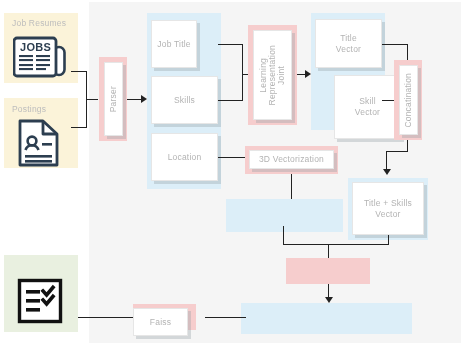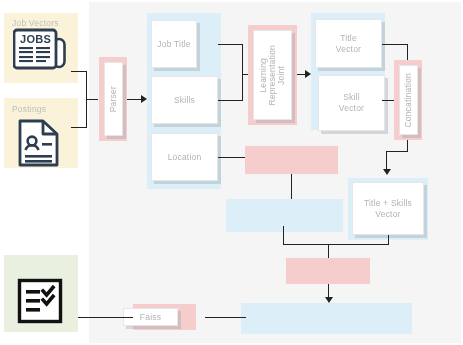--- a/index.html
+++ b/index.html
@@ -87,23 +87,23 @@
   .icon{position:absolute;}
 </style>
 </head>
 <body>
 
 <div id="stage">
 
   <div class="canvas-bg"></div>
 
   <div class="pad" style="left:4px;top:13px;width:74px;height:70px;background:#fbf3d9;"></div>
-  <div class="pad-label" style="left:12px;top:18px;">Job Vectors</div>
-
-  <div class="icon" style="left:13px;top:24px;width:56px;height:46px;text-decoration:underline;">
+  <div class="pad-label" style="left:12px;top:18px;">Job Resumes</div>
+
+  <div class="icon" style="left:13px;top:32px;width:56px;height:46px;text-decoration:underline;">
     <svg viewBox="0 0 56 46" width="56" height="46">
 
       <rect x="40.5" y="15" width="11" height="28" rx="5.5" fill="#ffffff" stroke="#2c3e50" stroke-width="2.6"></rect>
 
       <path d="M4 6 h36 a3 3 0 0 1 3 3 v32 a3 3 0 0 1 -3 3 h-36 a3 3 0 0 1 -3 -3 v-32 a3 3 0 0 1 3 -3 z" fill="#ffffff" stroke="#2c3e50" stroke-width="2.8"></path>
       <text x="7" y="19" font-family="Liberation Sans, sans-serif" font-size="11" font-weight="bold" fill="#2c3e50" letter-spacing="0.3">JOBS</text>
       <g fill="#2c3e50">
         <rect x="6" y="23" width="14" height="2.1"></rect>
           <rect x="23" y="23" width="14" height="2.1"></rect>
         <rect x="6" y="27" width="14" height="2.1"></rect>
@@ -176,21 +176,21 @@
   <div class="arrow arrow-r" style="left:305px;top:70px;"></div>
 
   <div class="frame-blue" style="left:311px;top:13px;width:74px;height:117px;"></div>
 
   <div class="node shadowed" style="left:315px;top:19px;width:67px;height:49px;">
     <span>
       <span>Title</span><br>
       <span>Vector</span>
     </span>
   </div>
-  <div class="node shadowed" style="left:318px;top:75px;width:67px;height:56px;">
+  <div class="node shadowed" style="left:334px;top:75px;width:67px;height:64px;">
     <span>
       <span>Skill</span><br>
       <span>Vector</span>
     </span>
   </div>
 
   <div class="ln lnh" style="left:382px;top:44px;width:26px;"></div>
   <div class="ln lnv" style="left:407px;top:44px;height:18px;"></div>
   <div class="ln lnh" style="left:382px;top:100px;width:17px;"></div>
 
@@ -198,20 +198,23 @@
   <div class="node shadowed" style="left:399px;top:65px;width:19px;height:70px;">
     <span class="vtext">Concatination</span>
   </div>
 
   <div class="ln lnv" style="left:407px;top:140px;height:12px;"></div>
   <div class="ln lnh" style="left:386px;top:151px;width:22px;"></div>
   <div class="ln lnv" style="left:386px;top:151px;height:20px;"></div>
   <div class="arrow arrow-d" style="left:383px;top:169px;"></div>
 
   <div class="frame-pink" style="left:245px;top:146px;width:93px;height:28px;"></div>
+  <div class="node shadowed" style="left:249px;top:150px;width:85px;height:19px;">
+    <span>3D Vectorization</span>
+  </div>
 
   <div class="ln lnv" style="left:291px;top:174px;height:29px;"></div>
 
   <div class="frame-blue" style="left:226px;top:199px;width:117px;height:33px;"></div>
 
   <div class="frame-blue" style="left:348px;top:178px;width:80px;height:62px;"></div>
   <div class="node shadowed" style="left:352px;top:182px;width:72px;height:53px;">
     <span>
       <span>Title + Skills</span><br>
       <span>Vector</span>
@@ -226,21 +229,21 @@
   <div class="frame-pink" style="left:286px;top:258px;width:84px;height:26px;"></div>
 
   <div class="ln lnv" style="left:328px;top:284px;height:15px;"></div>
   <div class="arrow arrow-d" style="left:325px;top:297px;"></div>
 
   <div class="frame-blue" style="left:241px;top:303px;width:171px;height:31px;"></div>
 
   <div class="ln lnh" style="left:205px;top:317px;width:41px;"></div>
 
   <div class="frame-pink" style="left:133px;top:304px;width:63px;height:26px;"></div>
-  <div class="node shadowed" style="left:123px;top:308px;width:55px;height:18px;">
+  <div class="node shadowed" style="left:133px;top:308px;width:55px;height:28px;">
     <span>Faiss</span>
   </div>
 
   <div class="ln lnh" style="left:75px;top:317px;width:58px;"></div>
   <div class="arrow arrow-l" style="left:69px;top:313px;"></div>
 
   <div class="pad" style="left:4px;top:255px;width:74px;height:77px;background:#e9f0e0;"></div>
 
   <div class="icon" style="left:16px;top:277px;width:48px;height:48px;">
     <svg viewBox="0 0 48 48" width="48" height="48">

